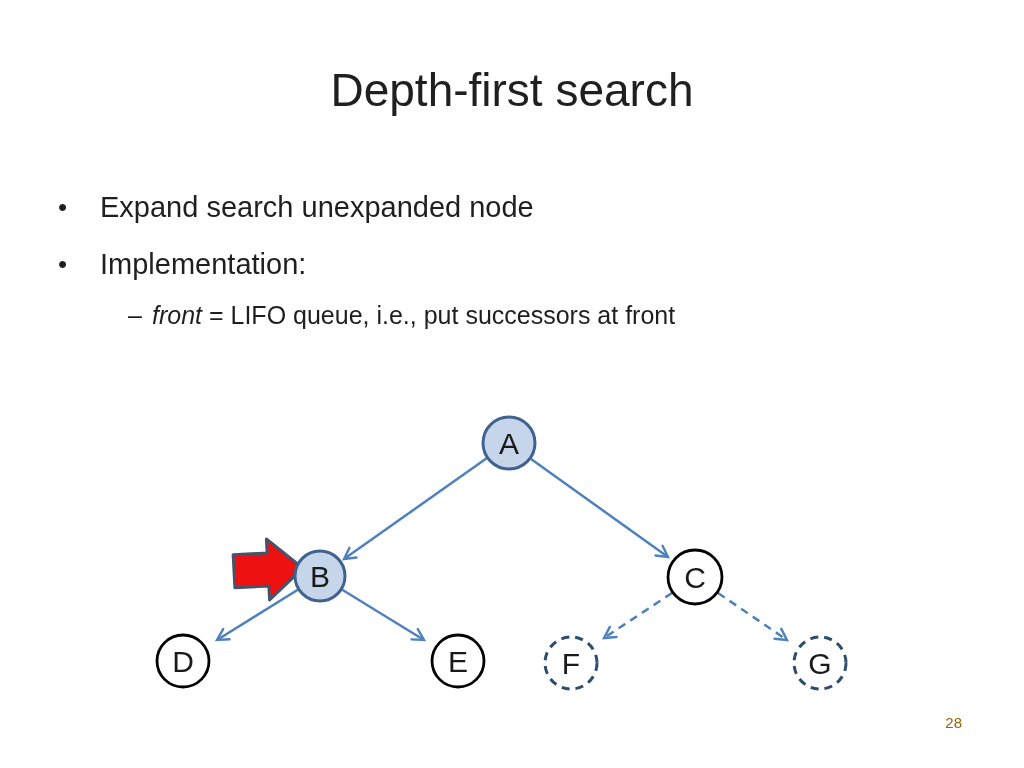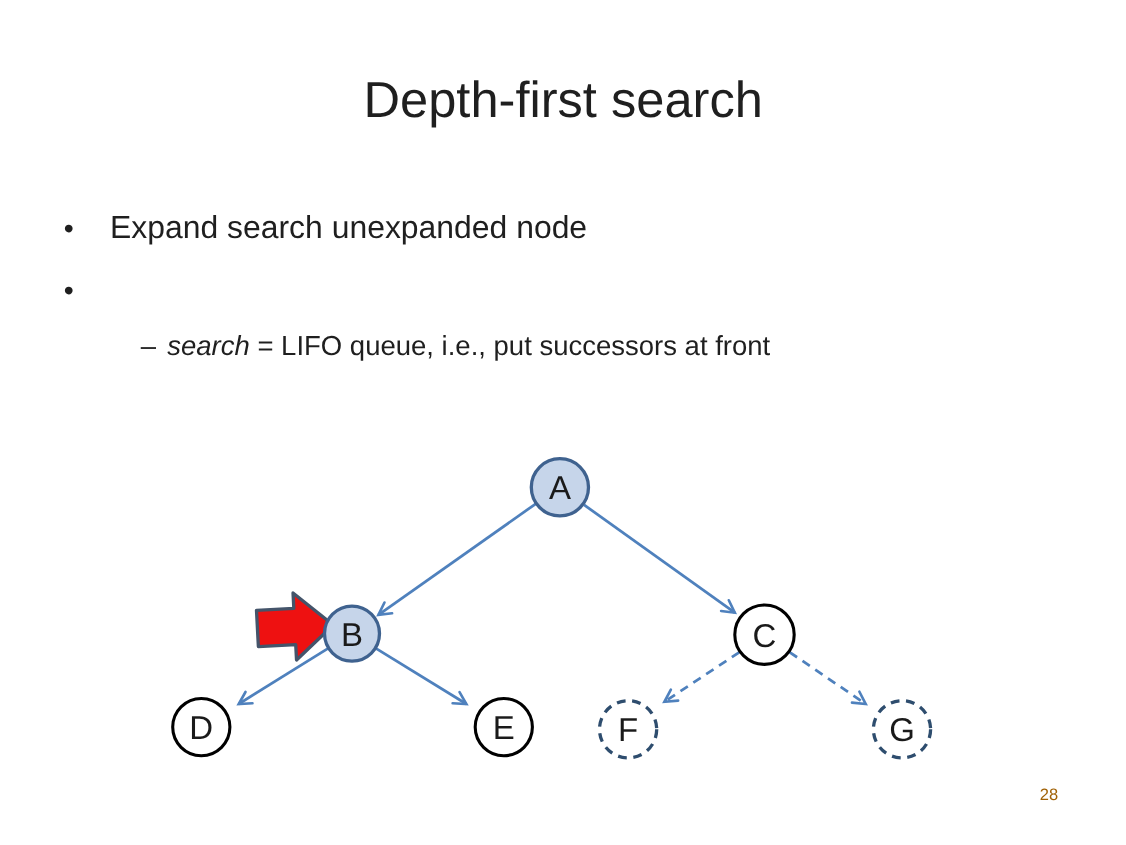--- a/index.html
+++ b/index.html
@@ -113,25 +113,26 @@
 
   <div class="title">Depth-first search</div>
 
   <div class="bullet-row" id="bullet1">
     <span class="glyph">•</span>
     <span>Expand search unexpanded node</span>
   </div>
 
   <div class="bullet-row" id="bullet2">
     <span class="glyph">•</span>
+    <span>Implementation:</span>
   </div>
 
   <div class="sub-bullet-row">
     <span class="glyph">–</span>
-    <span><span class="italic">search</span><span> = LIFO queue, i.e., put successors at front</span></span>
+    <span><span class="italic">front</span><span> = LIFO queue, i.e., put successors at front</span></span>
   </div>
 
   <svg class="tree-svg" viewBox="0 0 1024 768">
     <defs>
       <marker id="arrowBlue" markerUnits="userSpaceOnUse" markerWidth="20" markerHeight="20" refX="14" refY="9" orient="auto">
         <path d="M3,3 L14,9 L3,15" fill="none" stroke="#4f81bd" stroke-width="2.4" stroke-linecap="round"></path>
       </marker>
     </defs>
 
     <line class="edge" x1="487" y1="458" x2="344" y2="559" marker-end="url(#arrowBlue)"></line>

